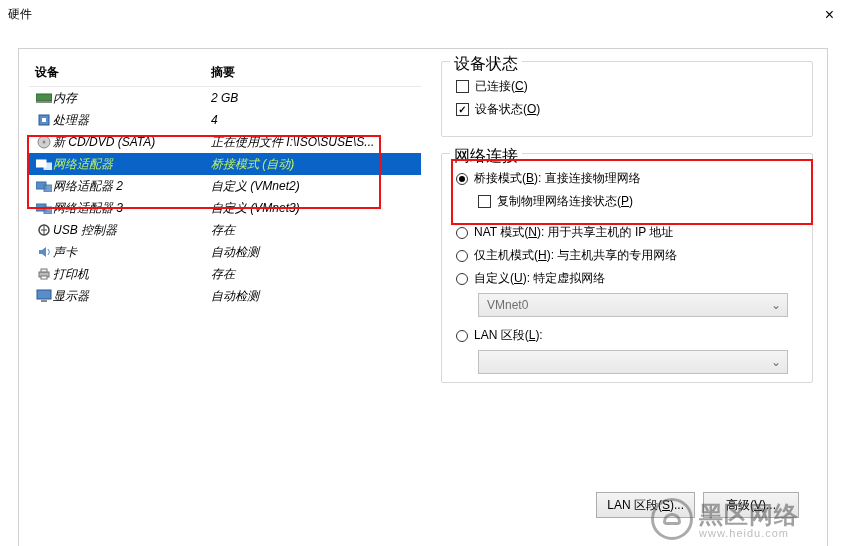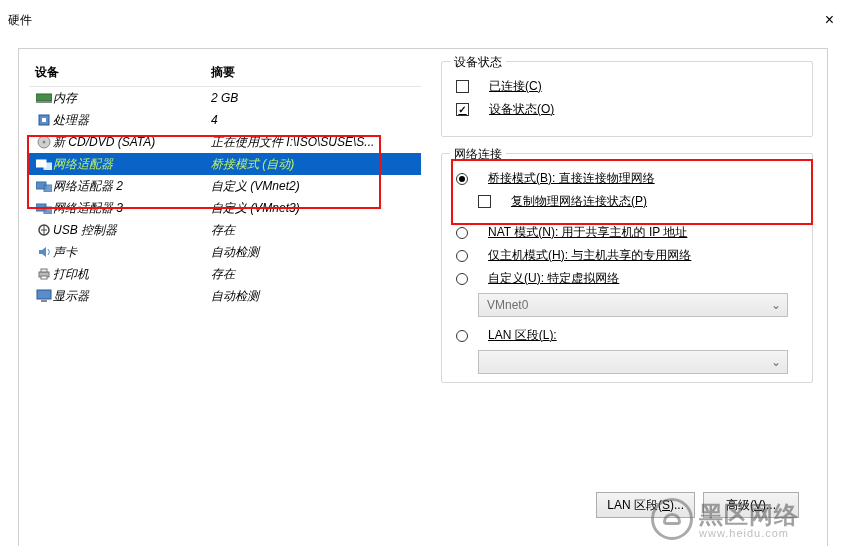--- a/index.html
+++ b/index.html
@@ -10,21 +10,21 @@
     background: #fff;
     color: #000;
     width: 848px;
     height: 546px;
     overflow: hidden;
     position: relative;
   }
   .titlebar {
     height: 30px;
     display: flex;
-    align-items: flex-end;
+    align-items: center;
     justify-content: space-between;
     padding: 0 10px 0 8px;
     border-bottom: 1px solid #fff;
   }
   .titlebar .title { font-size: 12px; }
   .close-x { font-size: 16px; font-family: Arial; cursor: pointer; padding: 0 4px; }
   .content {
     position: absolute;
     left: 18px; right: 20px; top: 48px; bottom: 0;
     border: 1px solid #d0d0d0;
@@ -68,29 +68,28 @@
     border-radius: 2px;
     margin-bottom: 16px;
     padding: 10px 14px 12px 14px;
     position: relative;
   }
   .group-title {
     position: absolute;
     top: -8px; left: 8px;
     background: #fff;
     padding: 0 4px;
-    font-size: 12px;
+    font-size: 16px;
     font-family: Liberation Serif, serif;
   }
   .chk-row, .rad-row {
     display: flex;
     align-items: center;
     margin: 6px 0;
-    gap: 20px;
-    text-decoration: underline;
+    gap: 6px;
   }
   .chk { width:13px; height:13px; border:1px solid #333; display:inline-flex; align-items:center; justify-content:center; font-size:10px; line-height:1; }
   .chk.checked::after { content:"✓"; color:#000; font-weight:bold; }
   .rad { width:12px; height:12px; border:1px solid #333; border-radius:50%; display:inline-flex; align-items:center; justify-content:center; }
   .rad.checked::after { content:""; width:6px; height:6px; background:#000; border-radius:50%; }
   .indent { margin-left: 22px; }
   .select {
     width: 310px; height: 24px;
     border:1px solid #c0c0c0;
     background: linear-gradient(#f4f4f4,#e8e8e8);

